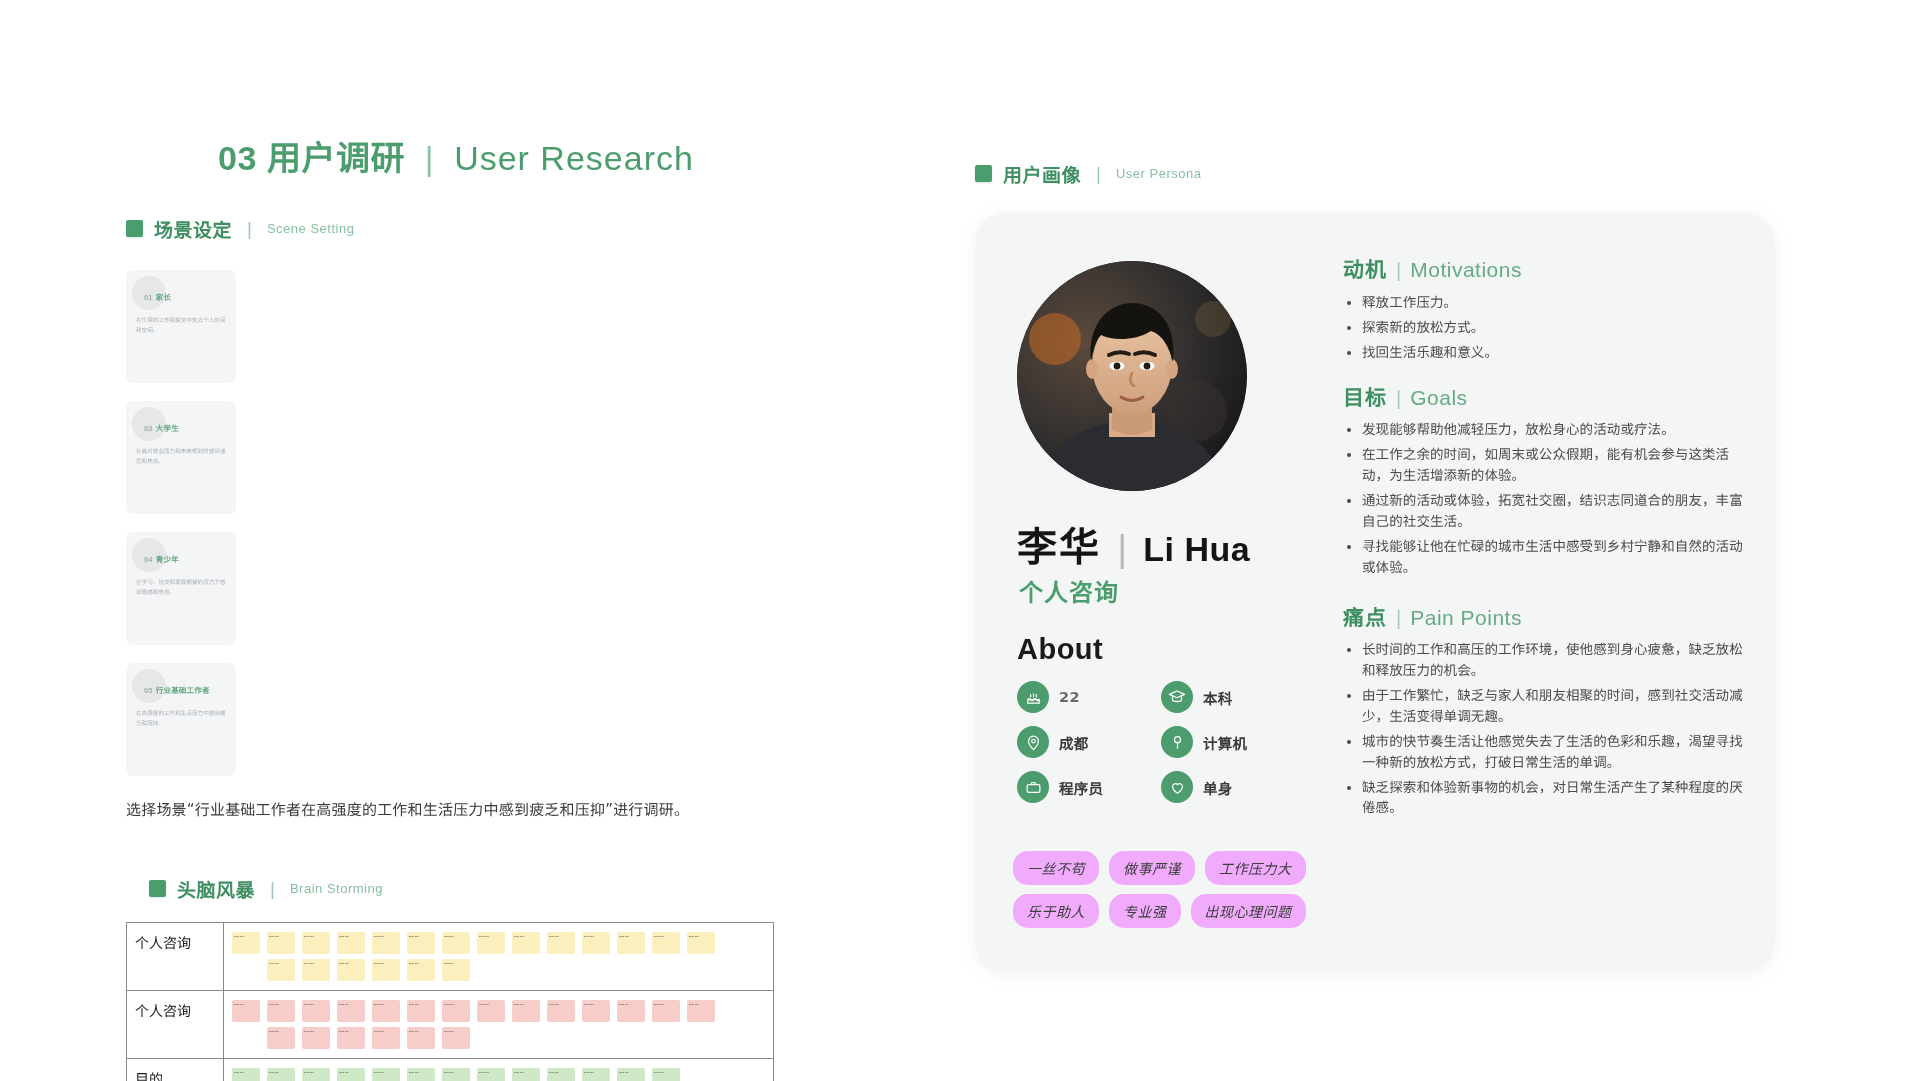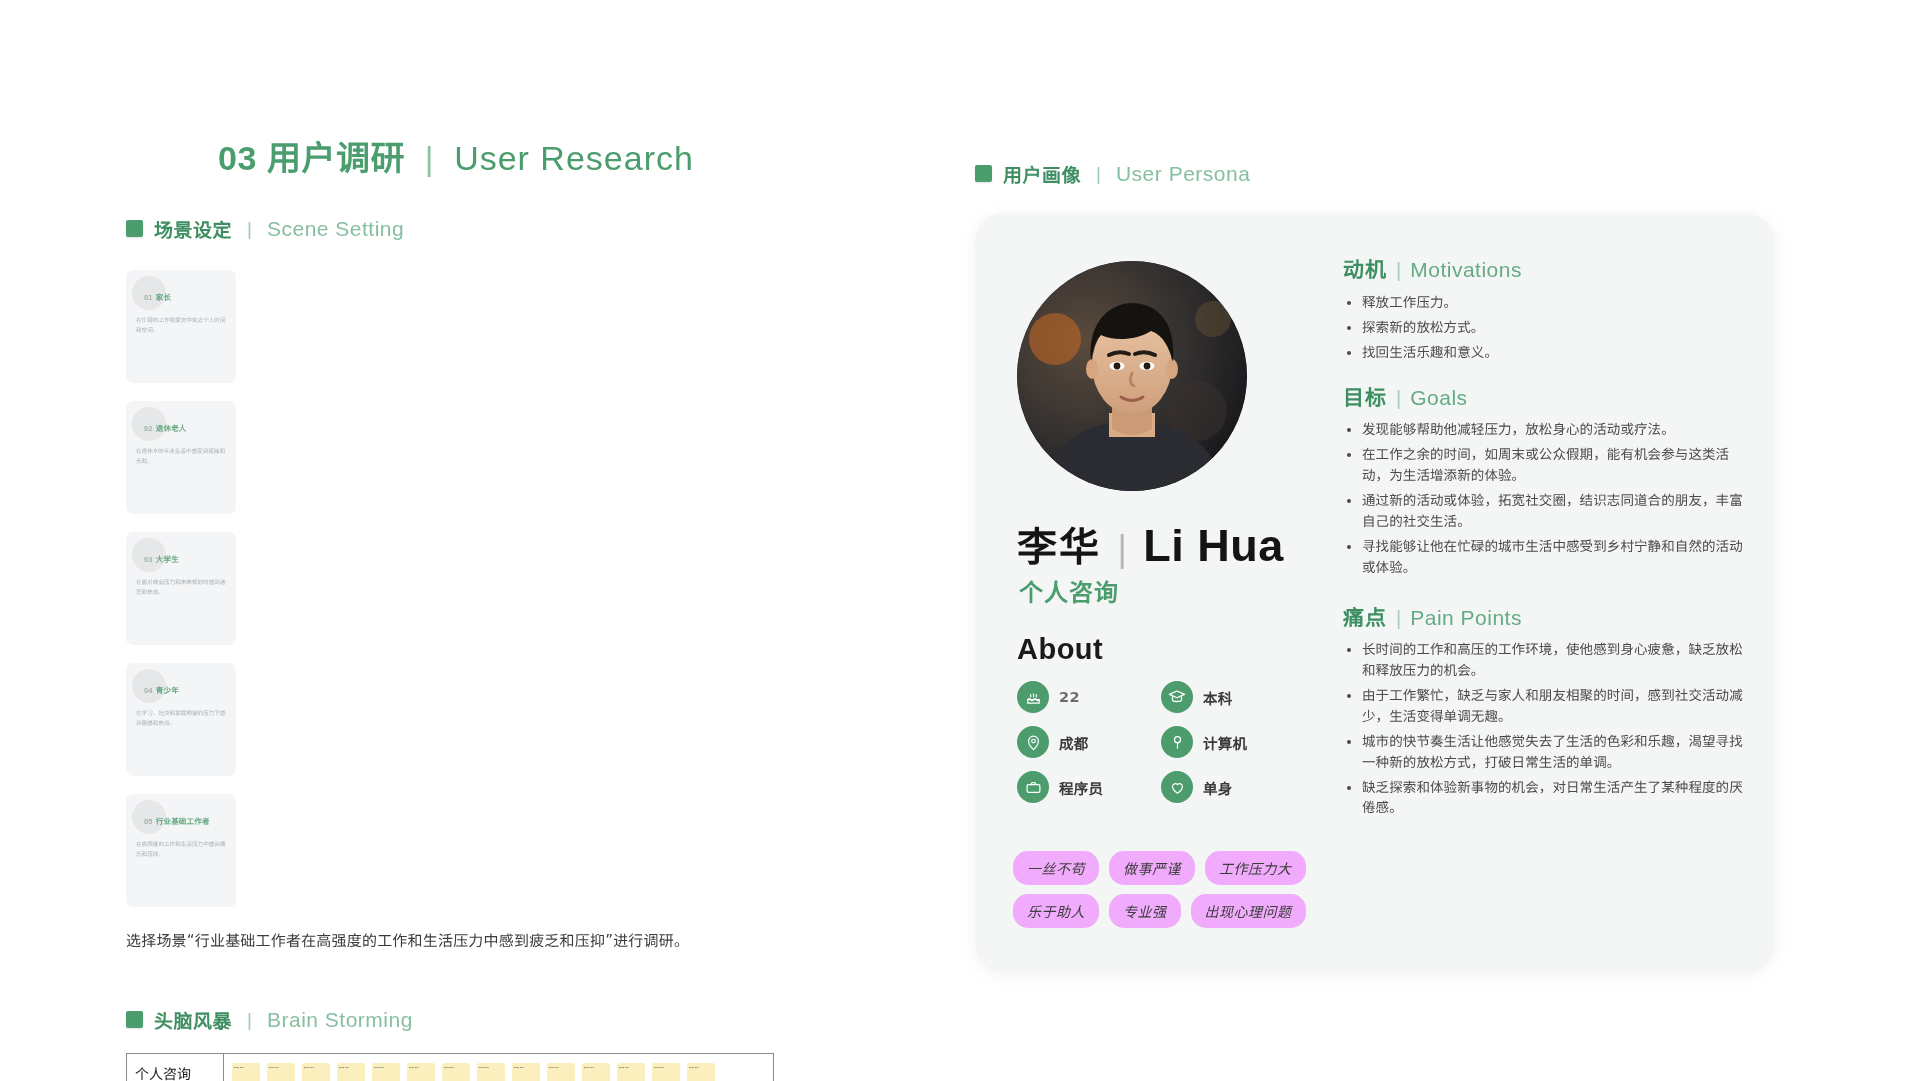--- a/index.html
+++ b/index.html
@@ -25,21 +25,21 @@
   }
   .main-title .sep{color:#8dc2a4;font-weight:400;margin:0 10px;}
   .main-title .en{font-weight:400;color:#4b9d6e;letter-spacing:1px;}
 
   
   .sec-head{display:flex;align-items:center;gap:11px;}
   .sq{width:17px;height:17px;background:#4b9d6e;border-radius:2px;display:inline-block;
       box-shadow:0 1px 2px rgba(0,0,0,.12);}
   .sec-cn{font-size:19px;font-weight:700;color:#3f8f62;letter-spacing:.5px;}
   .sec-bar{color:#9ccbb1;font-weight:300;margin:0 4px;font-size:19px;}
-  .sec-en{font-size:21px;font-weight:400;color:#86bfa0;letter-spacing:.5px;}
+  .sec-en{font-size:13px;font-weight:400;color:#86bfa0;letter-spacing:.5px;}
 
   
   .scene-row{display:flex;gap:18px;margin-top:28px;flex-direction:column;}
   .scene-card{
     width:90px;height:95px;background:#f4f5f6;border-radius:7px;
     padding:10px 10px 8px 10px;position:relative;overflow:hidden;
     display:flex;flex-direction:column;
   }
   .scene-bubble{
     position:absolute;left:6px;top:6px;width:34px;height:34px;border-radius:50%;
@@ -50,21 +50,21 @@
   .scene-title .num{color:#9fb3a8;font-weight:700;margin-right:3px;}
   .scene-desc{position:relative;font-size:5.6px;line-height:1.65;color:#a9aeb2;
     margin-top:14px;}
 
   .scene-caption{
     margin-top:22px;font-size:15px;color:#3b3b3b;letter-spacing:.2px;
     font-family:"DejaVu Sans",sans-serif;
   }
 
   
-  .brain-head{margin-top:56px;}
+  .brain-head{margin-top:56px;margin-left:23px;}
   .bs-table{
     margin-top:20px;width:648px;border:1.5px solid #8a8a8a;
     border-collapse:collapse;background:#fff;
   }
   .bs-table td{border:1.5px solid #8a8a8a;vertical-align:top;}
   .bs-label{
     width:88px;padding:9px 0 0 8px;font-size:14px;color:#1d1d1d;
     font-family:"DejaVu Serif","Liberation Serif",serif;font-weight:400;
     white-space:nowrap;
   }
@@ -92,21 +92,21 @@
     box-shadow:0 2px 16px rgba(120,140,130,.10);
   }
   .avatar{
     position:absolute;left:42px;top:48px;width:230px;height:230px;border-radius:50%;
     overflow:hidden;background:#2b2b33;
   }
   .persona-name{position:absolute;left:42px;top:302px;white-space:nowrap;}
   .pname-cn{font-size:40px;font-weight:700;color:#141414;letter-spacing:2px;
     font-family:"DejaVu Sans",sans-serif;}
   .pname-sep{font-size:36px;color:#b7b7b7;font-weight:300;margin:0 12px;}
-  .pname-en{font-size:45px;font-weight:700;color:#141414;letter-spacing:.5px;}
+  .pname-en{font-size:34px;font-weight:700;color:#141414;letter-spacing:.5px;}
   .persona-role{position:absolute;left:44px;top:360px;font-size:24px;font-weight:700;
     color:#4b9d6e;letter-spacing:1px;font-family:"DejaVu Sans",sans-serif;}
 
   .about-title{position:absolute;left:42px;top:420px;font-size:29px;font-weight:700;
     color:#1a1a1a;letter-spacing:.5px;}
   .about-grid{position:absolute;left:42px;top:468px;width:300px;
     display:grid;grid-template-columns:130px 130px;row-gap:13px;column-gap:14px;font-weight:bold;}
   .about-item{display:flex;align-items:center;gap:10px;}
   .ai-circle{width:32px;height:32px;border-radius:50%;background:#4c9c6e;
     display:flex;align-items:center;justify-content:center;flex:0 0 auto;}
@@ -155,25 +155,20 @@
       <span class="sec-cn">场景设定</span>
       <span class="sec-bar">|</span>
       <span class="sec-en">Scene Setting</span>
     </div>
 
     <div class="scene-row" id="scene-row">
         <div class="scene-card">
           <span class="scene-bubble"></span>
           <div class="scene-title"><span class="num">01</span>家长</div>
           <div class="scene-desc">在忙碌的工作和家务中失去个人时间和空间。</div>
-        </div>
-        <div class="scene-card">
-          <span class="scene-bubble"></span>
-          <div class="scene-title"><span class="num">02</span>退休老人</div>
-          <div class="scene-desc">在退休후的平淡生活中感受到孤独和无助。</div>
         </div>
         <div class="scene-card">
           <span class="scene-bubble"></span>
           <div class="scene-title"><span class="num">03</span>大学生</div>
           <div class="scene-desc">在面对就业压力和未来规划时感到迷茫和焦虑。</div>
         </div>
         <div class="scene-card">
           <span class="scene-bubble"></span>
           <div class="scene-title"><span class="num">04</span>青少年</div>
           <div class="scene-desc">在学习、社交和家庭期望的压力下感到困惑和焦虑。</div>

